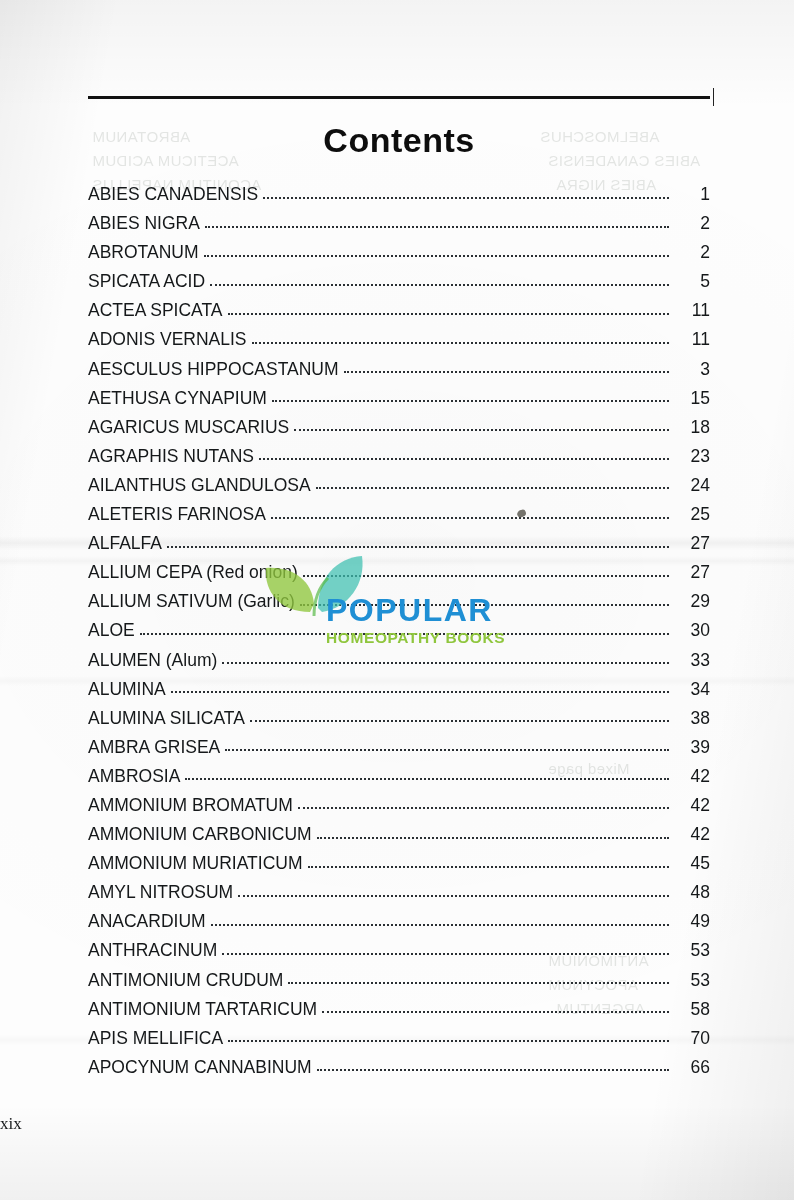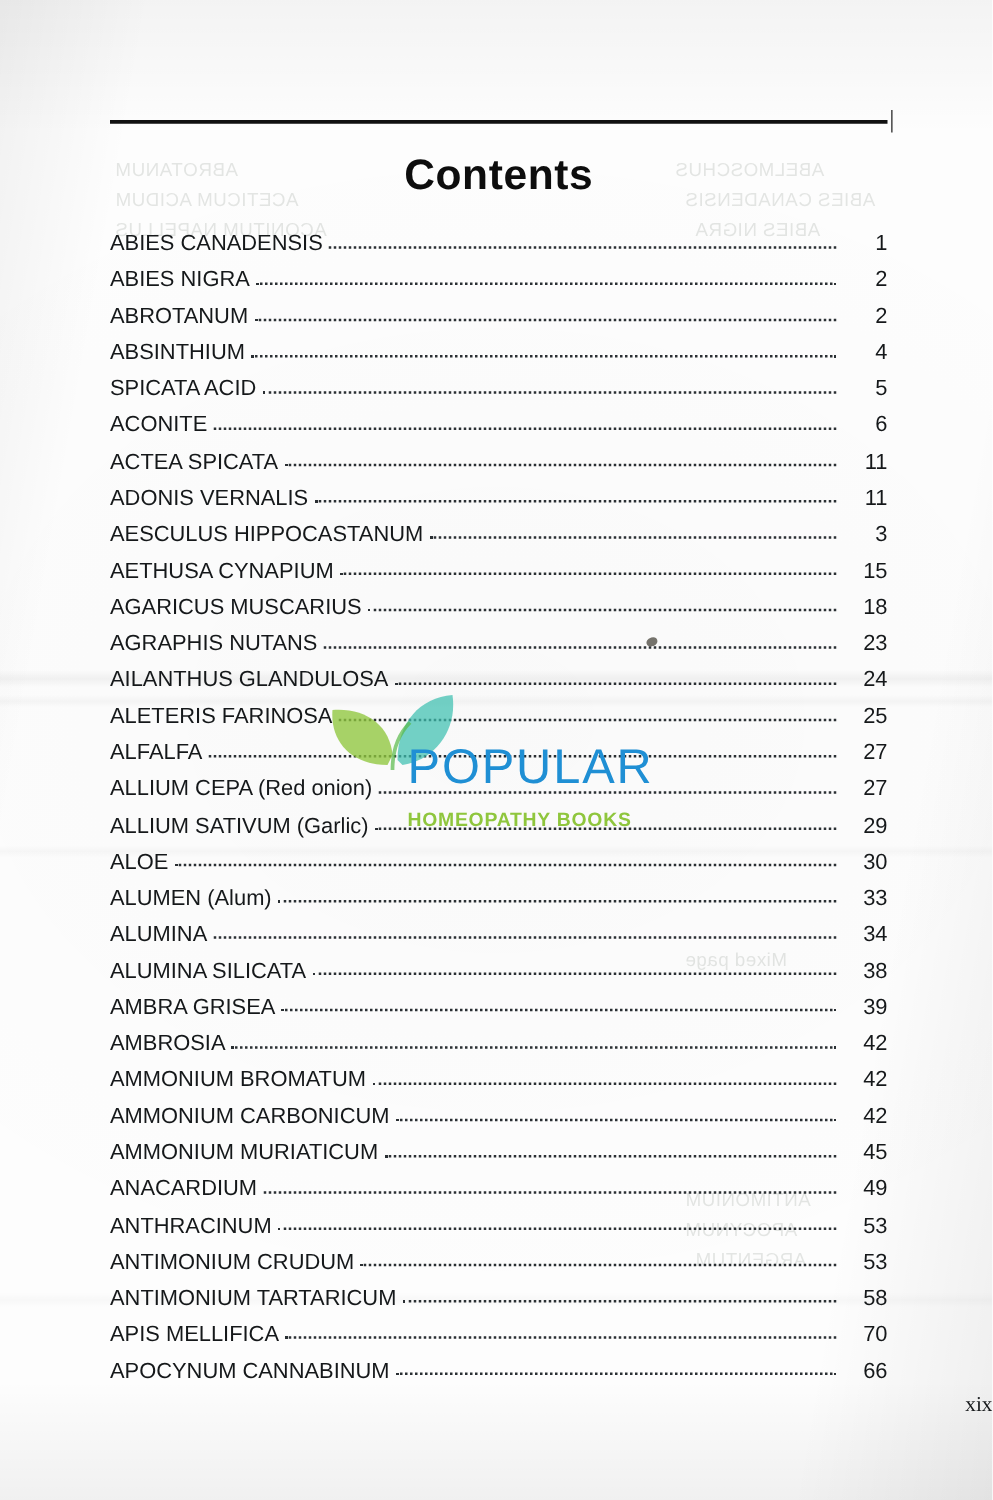--- a/index.html
+++ b/index.html
@@ -113,21 +113,21 @@
     width: 34px;
     text-align: right;
     padding-left: 4px;
   }
 
   .folio {
     position: absolute;
     top: 1114px;
     left: 0;
     width: 794px;
-    text-align: right;
+    text-align: left;
     font-size: 17px;
     color: #15181a;
     font-family: "Liberation Serif", serif;
   }
 
   
   .watermark {
     position: absolute;
     left: 236px;
     top: 528px;
@@ -136,32 +136,32 @@
     pointer-events: none;
     user-select: none;
   }
   .wm-text {
     position: absolute;
     left: 90px;
     top: 66px;
     line-height: 1;
   }
   .wm-main {
-    font-size: 39px;
-    font-weight: normal;
+    font-size: 32px;
+    font-weight: bold;
     letter-spacing: 1.5px;
     color: #1f8fd4;
     font-family: "Liberation Sans", sans-serif;
   }
   .wm-sub {
     font-size: 15.5px;
     font-weight: bold;
     letter-spacing: .6px;
     color: #8fc63d;
-    margin-top: 16px;
+    margin-top: 4px;
     font-family: "Liberation Sans", sans-serif;
   }
   .speck {
     position: absolute;
     left: 517px;
     top: 510px;
     width: 9px;
     height: 7px;
     background: #5d5a52;
     border-radius: 55% 45% 50% 50%;
@@ -203,35 +203,25 @@
           <span class="entry-name">ABIES NIGRA</span>
           <span class="leader"></span>
           <span class="entry-page">2</span>
         </li>
         <li class="toc-row">
           <span class="entry-name">ABROTANUM</span>
           <span class="leader"></span>
           <span class="entry-page">2</span>
         </li>
         <li class="toc-row">
-          <span class="entry-name">ABSINTHIUM</span>
-          <span class="leader"></span>
-          <span class="entry-page">4</span>
-        </li>
-        <li class="toc-row">
           <span class="entry-name">SPICATA ACID</span>
           <span class="leader"></span>
           <span class="entry-page">5</span>
         </li>
         <li class="toc-row">
-          <span class="entry-name">ACONITE</span>
-          <span class="leader"></span>
-          <span class="entry-page">6</span>
-        </li>
-        <li class="toc-row">
           <span class="entry-name">ACTEA  SPICATA</span>
           <span class="leader"></span>
           <span class="entry-page">11</span>
         </li>
         <li class="toc-row">
           <span class="entry-name">ADONIS  VERNALIS</span>
           <span class="leader"></span>
           <span class="entry-page">11</span>
         </li>
         <li class="toc-row">
@@ -316,20 +306,25 @@
         </li>
         <li class="toc-row">
           <span class="entry-name">AMMONIUM CARBONICUM</span>
           <span class="leader"></span>
           <span class="entry-page">42</span>
         </li>
         <li class="toc-row">
           <span class="entry-name">AMMONIUM MURIATICUM</span>
           <span class="leader"></span>
           <span class="entry-page">45</span>
+        </li>
+        <li class="toc-row">
+          <span class="entry-name">AMYL NITROSUM</span>
+          <span class="leader"></span>
+          <span class="entry-page">48</span>
         </li>
         <li class="toc-row">
           <span class="entry-name">ANACARDIUM</span>
           <span class="leader"></span>
           <span class="entry-page">49</span>
         </li>
         <li class="toc-row">
           <span class="entry-name">ANTHRACINUM</span>
           <span class="leader"></span>
           <span class="entry-page">53</span>

